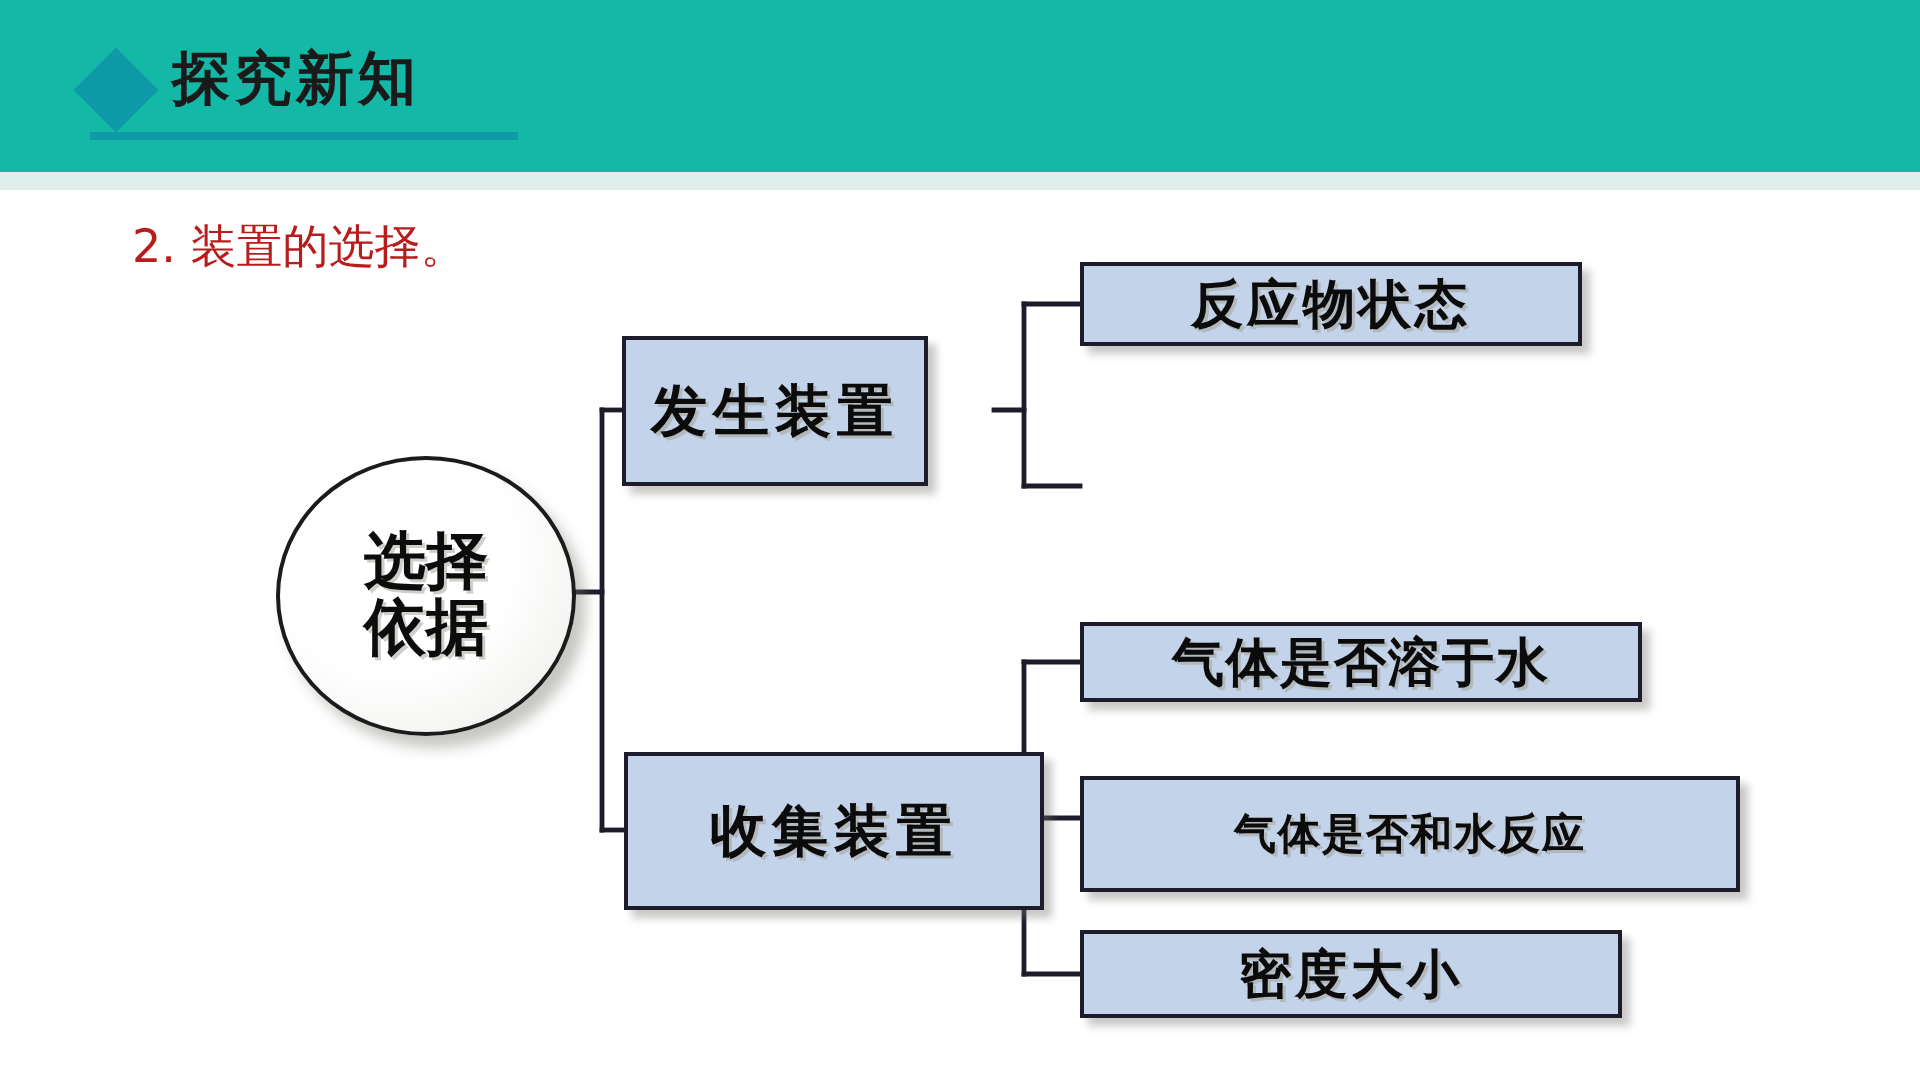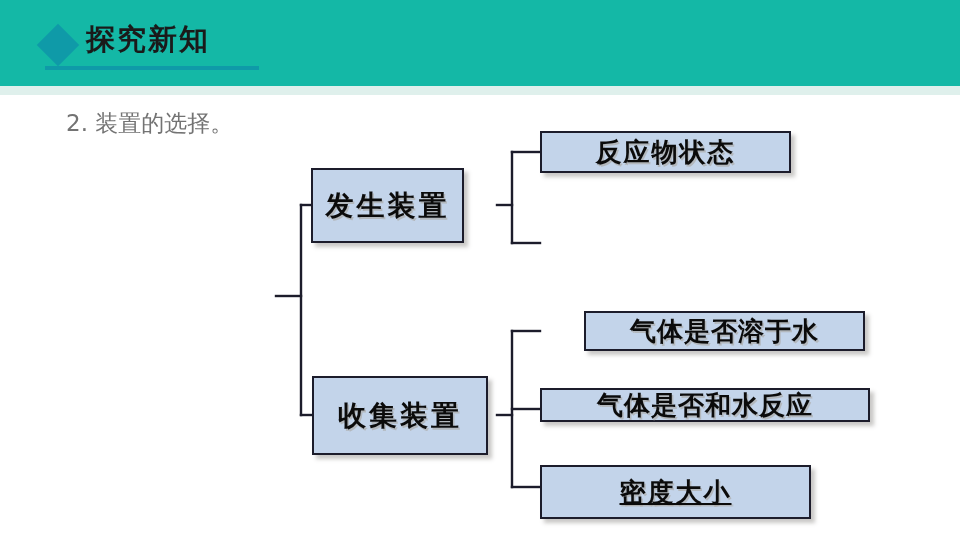--- a/index.html
+++ b/index.html
@@ -33,21 +33,21 @@
     background:#0f9aa8;
   }
   #header-band{
     position:absolute;left:0;top:86px;width:960px;height:9px;
     background:#dff0ec;
   }
 
   
   #subtitle{
     position:absolute;left:66px;top:108px;
-    font-size:23px;color:#737373;
+    font-size:23px;color:#b91c1c;
     font-family:"DejaVu Sans","Liberation Sans",sans-serif;
     white-space:nowrap;
   }
 
   
   #diagram{
     position:absolute;left:0;top:0;width:960px;height:540px;
   }
   #connectors{
     position:absolute;left:0;top:0;width:960px;height:540px;
@@ -123,27 +123,31 @@
       <path d="M512 331 V487"></path>
 
       <path d="M512 331 H540"></path>
 
       <path d="M512 409 H540"></path>
 
       <path d="M512 487 H540"></path>
     </g>
   </svg>
 
+  <div class="node-circle" style="left:138px;top:228px;width:146px;height:136px;font-size:31px;">
+    <span>选择</span>
+    <span>依据</span>
+  </div>
 
   <div class="node-box" style="left:311px;top:168px;width:153px;height:75px;font-size:28px;letter-spacing:3px;">发生装置</div>
 
   <div class="node-box" style="left:540px;top:131px;width:251px;height:42px;font-size:26px;letter-spacing:2px;">反应物状态</div>
 
 
-  <div class="node-box" style="left:312px;top:376px;width:176px;height:79px;font-size:28px;letter-spacing:3px;">收集装置</div>
+  <div class="node-box" style="left:312px;top:376px;width:210px;height:79px;font-size:28px;letter-spacing:3px;">收集装置</div>
 
-  <div class="node-box" style="left:540px;top:311px;width:281px;height:40px;font-size:26px;letter-spacing:1px;margin-left:44px;">气体是否溶于水</div>
+  <div class="node-box" style="left:540px;top:311px;width:281px;height:40px;font-size:26px;letter-spacing:1px;">气体是否溶于水</div>
 
-  <div class="node-box" style="left:540px;top:388px;width:330px;height:34px;font-size:26px;letter-spacing:1px;">气体是否和水反应</div>
+  <div class="node-box" style="left:540px;top:388px;width:330px;height:58px;font-size:21px;letter-spacing:1px;">气体是否和水反应</div>
 
-  <div class="node-box" style="left:540px;top:465px;width:271px;height:54px;font-size:26px;letter-spacing:2px;text-decoration:underline;">密度大小</div>
+  <div class="node-box" style="left:540px;top:465px;width:271px;height:44px;font-size:26px;letter-spacing:2px;">密度大小</div>
 
 </div>
 
 </body></html>

